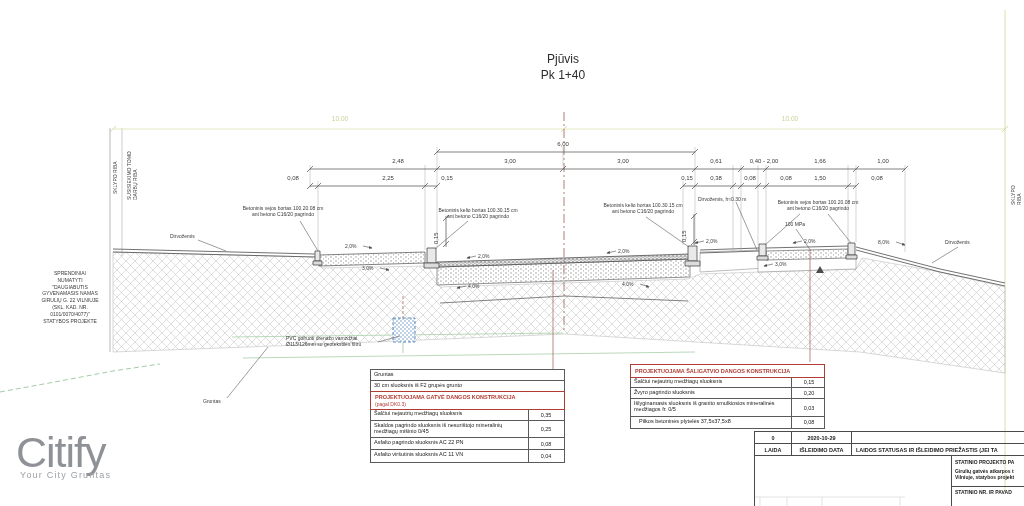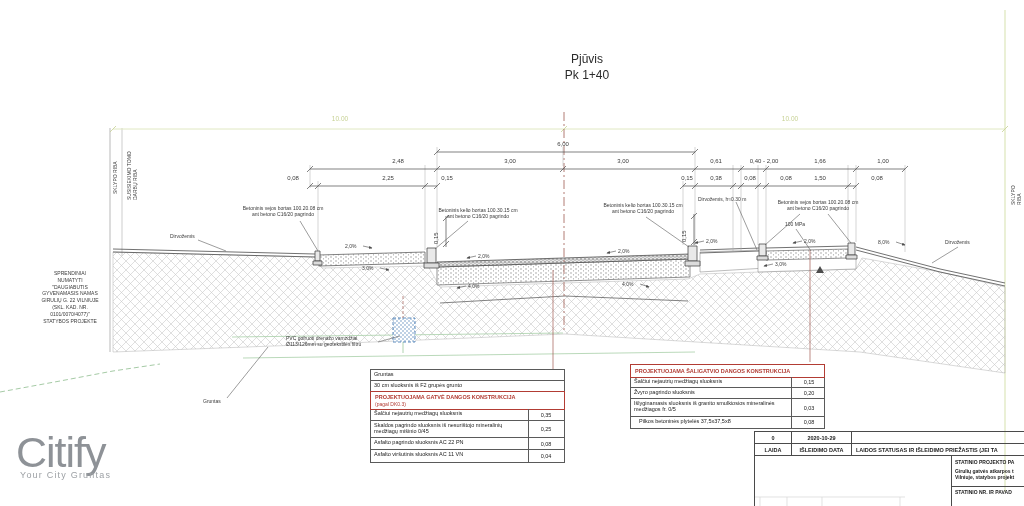--- a/index.html
+++ b/index.html
@@ -1,20 +1,20 @@
 <!DOCTYPE html>
 <html><head>
 <meta charset="utf-8">
 <style>
   html,body{margin:0;padding:0;background:#fff;}
   #canvas{position:relative;width:1024px;height:506px;background:#ffffff;overflow:hidden;
           font-family:"Liberation Sans",sans-serif;color:#2f2f2f;}
   #canvas svg{position:absolute;left:0;top:0;}
   .t{position:absolute;white-space:nowrap;}
-  .title{font-size:12px;color:#2b2b2b;transform:translateX(-50%);margin-left:24px;}
+  .title{font-size:12px;color:#2b2b2b;transform:translateX(-50%);}
   .dim{font-size:6px;color:#3c3c3c;transform:translateX(-50%);}
   .pale{font-size:6.5px;color:#c6d193;transform:translateX(-50%);}
   .ann{font-size:5px;line-height:6px;color:#3a3a3a;text-align:center;transform:translateX(-50%);white-space:pre-line;}
   .annL{font-size:5px;line-height:6px;color:#3a3a3a;white-space:pre-line;}
   .slope{font-size:5px;color:#3a3a3a;}
   .rot{transform:rotate(-90deg);transform-origin:0 0;font-size:5px;color:#3a3a3a;line-height:6px;white-space:pre-line;}
   .note{font-size:5px;line-height:6.8px;color:#3a3a3a;text-align:center;white-space:pre-line;width:104px;}
   .tbl{position:absolute;background:#fff;border:1px solid #5a5a5a;font-size:5.5px;color:#222;}
   .trow{position:relative;border-bottom:1px solid #5a5a5a;box-sizing:border-box;}
   .trow:last-child{border-bottom:none;}

